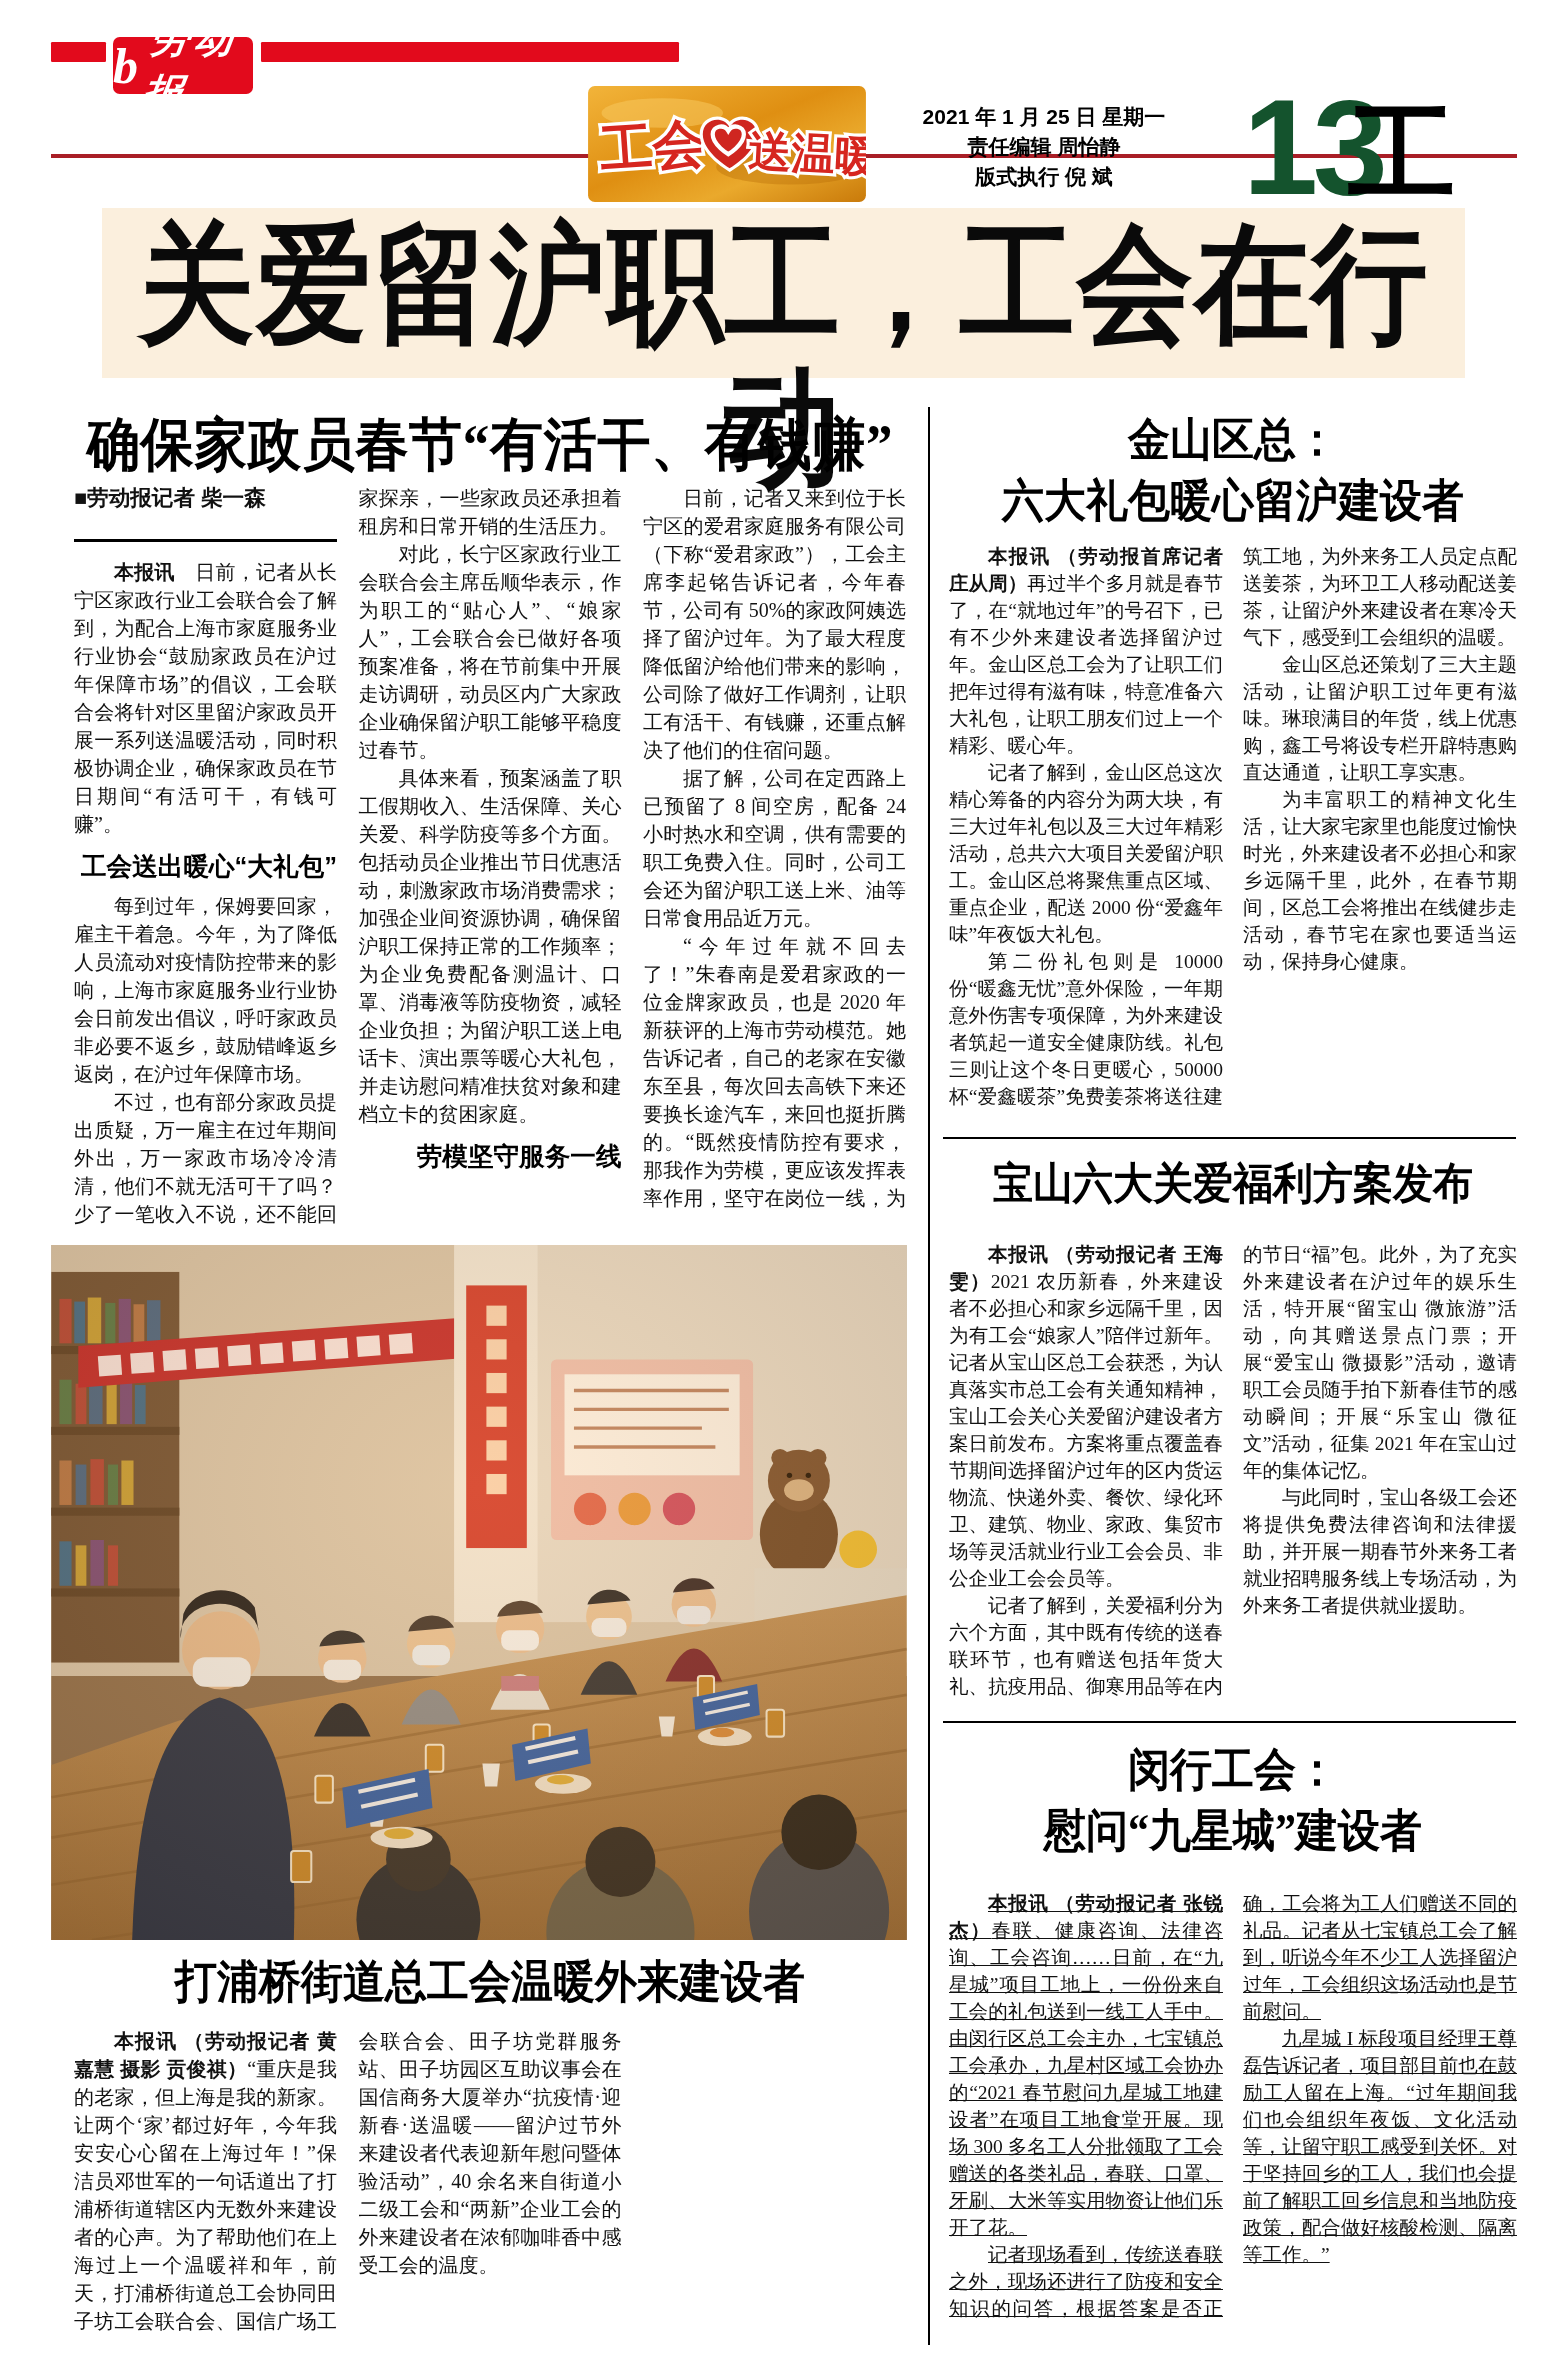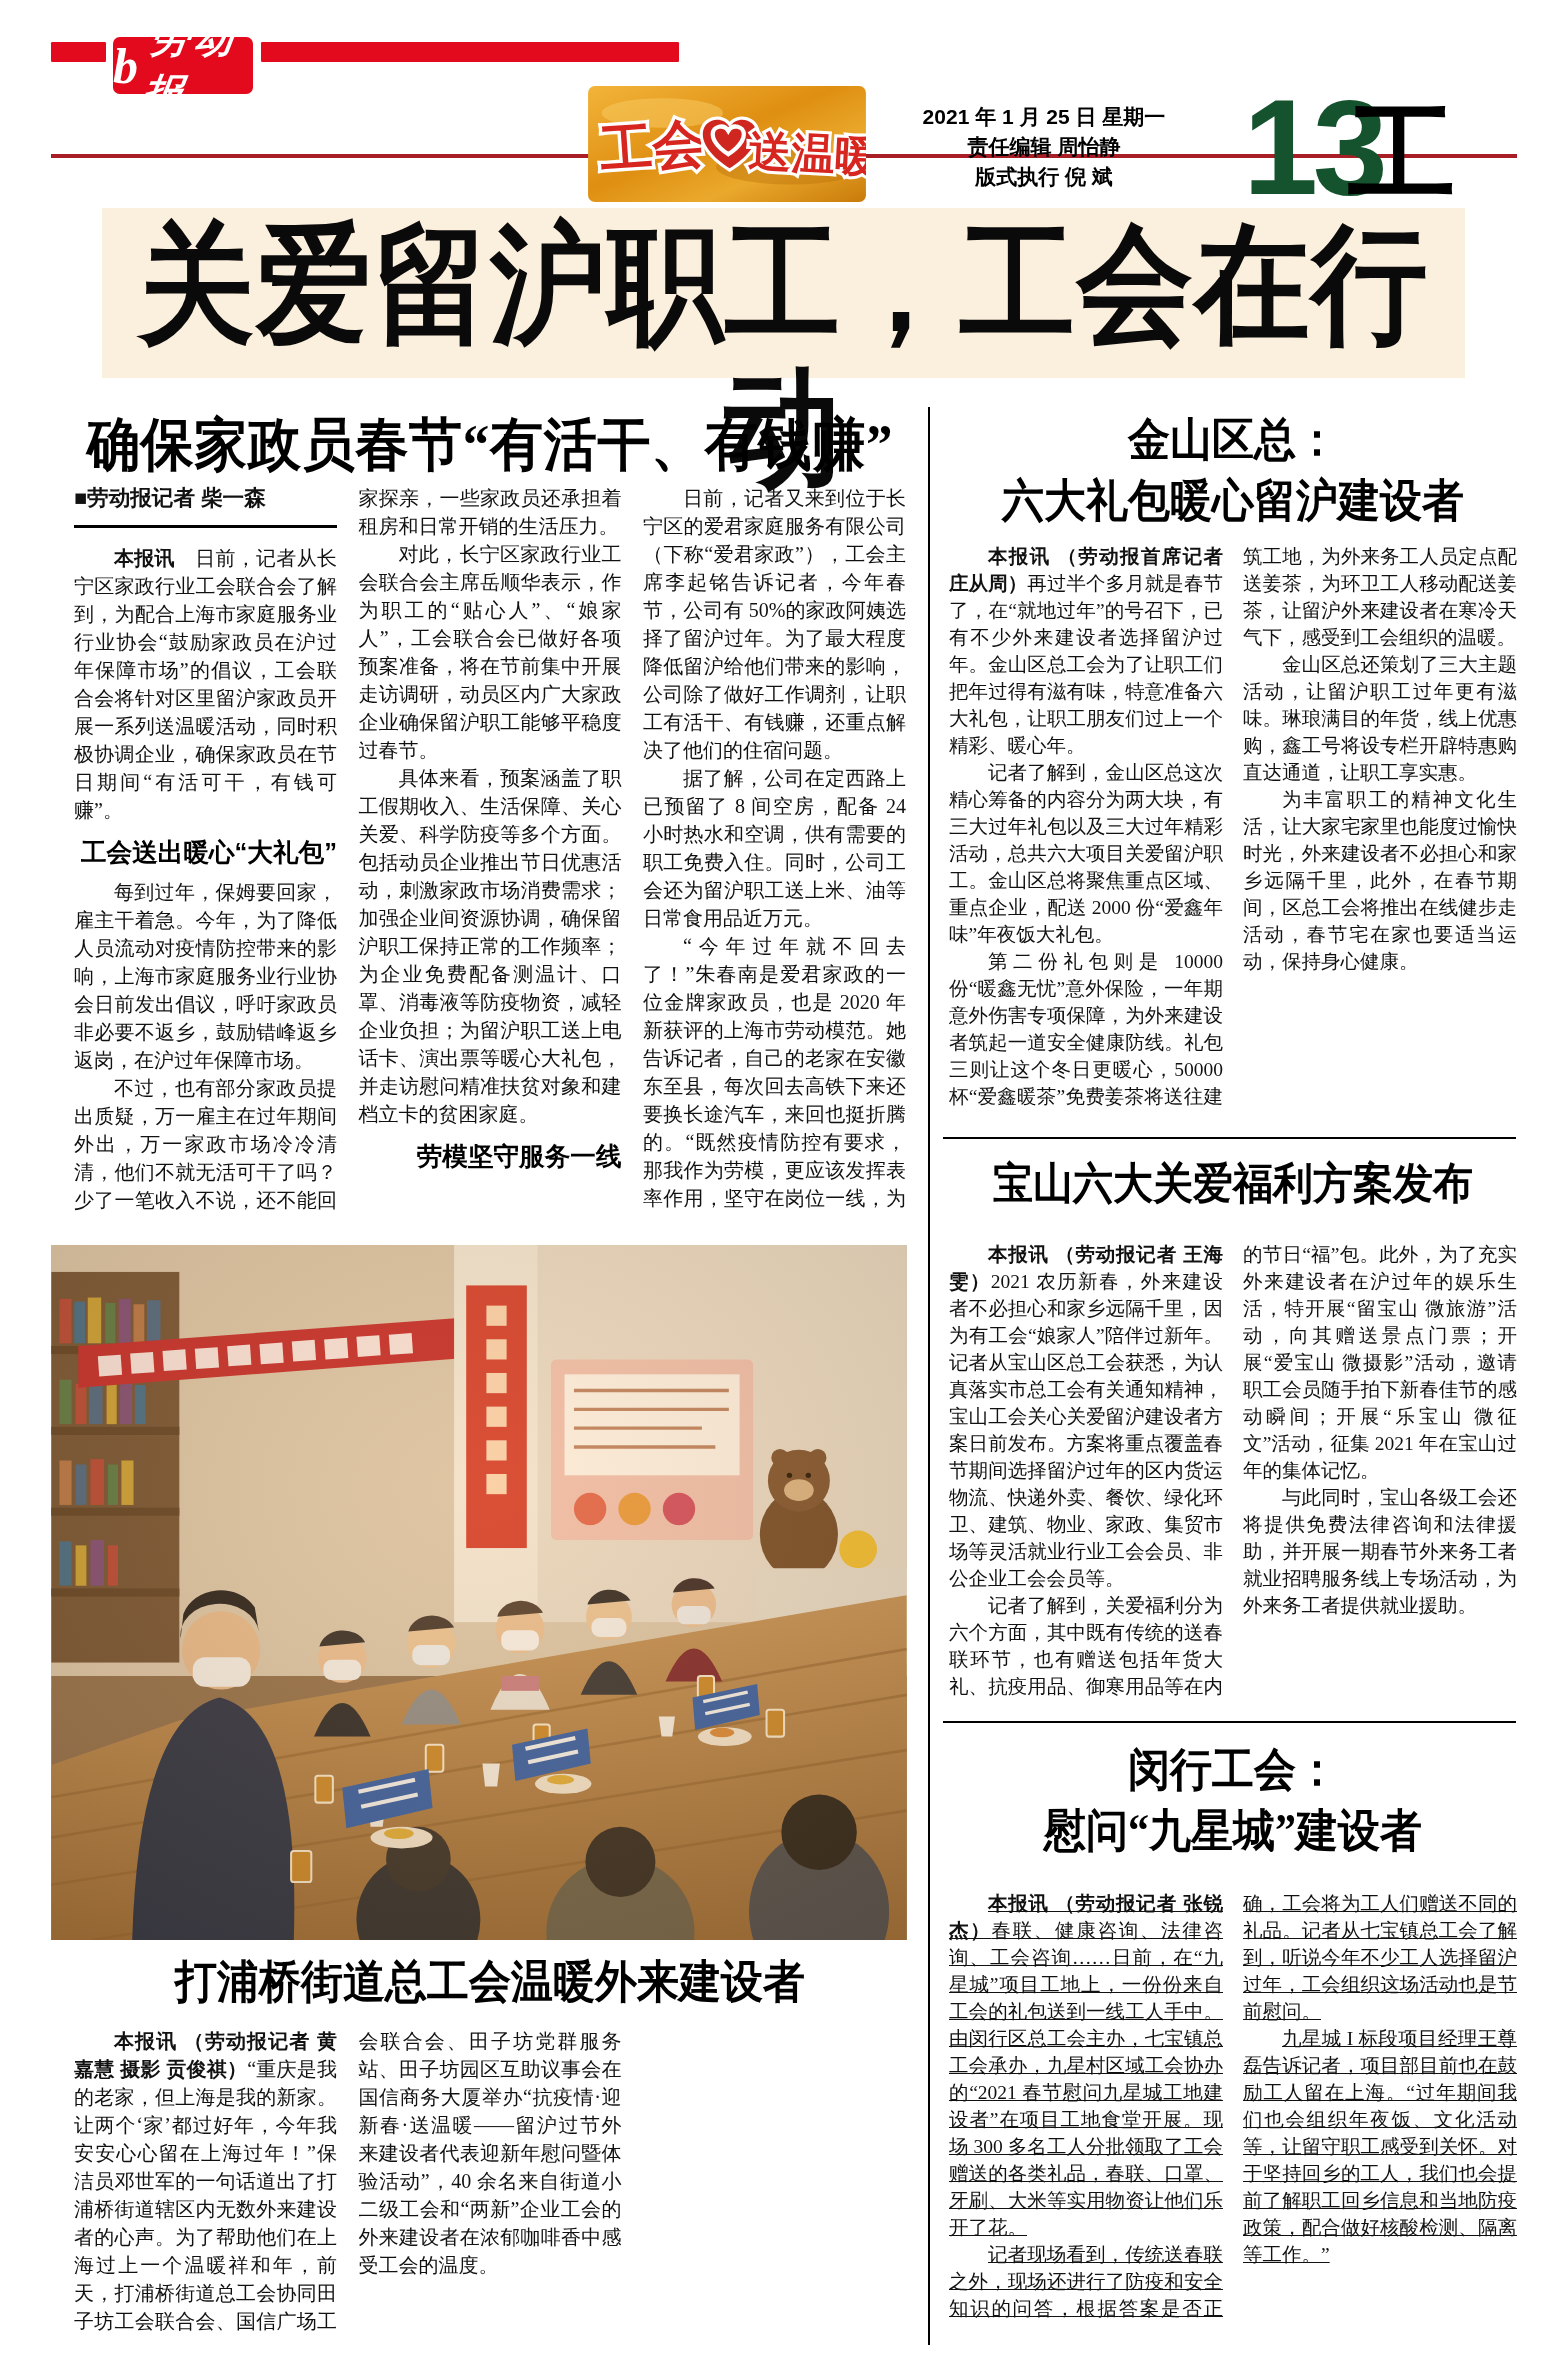--- a/index.html
+++ b/index.html
@@ -37,21 +37,21 @@
   .body-l{font-size:20px;line-height:28px;}
   .body-r{font-size:19.5px;line-height:27px;}
   .para{margin:0;text-indent:2em;}
   .para b{font-family:"Liberation Sans","DejaVu Sans",sans-serif;font-weight:700;margin-top:28px;}
   .subhead{
     font-family:"Liberation Sans","DejaVu Sans",sans-serif;font-weight:900;font-size:25.6px;
     text-align:right;margin:13.5px 0 12px 0;text-indent:0;color:#000;
   }
   .byline{
     font-family:"Liberation Sans","DejaVu Sans",sans-serif;font-weight:700;font-size:21.6px;
-    padding-bottom:13px;border-bottom:3.4px solid #000;margin-bottom:16px;text-indent:0;
+    padding-bottom:27px;border-bottom:3.4px solid #000;margin-bottom:16px;text-indent:0;
   }
   .vrule{background:#000;width:2px;}
   .hrule{background:#000;height:2px;}
   
   .photo-frame{overflow:hidden;background:#c9b9a5;}
   svg text{font-family:"Liberation Sans","DejaVu Sans",sans-serif;}
 </style>
 </head>
 <body>
 

